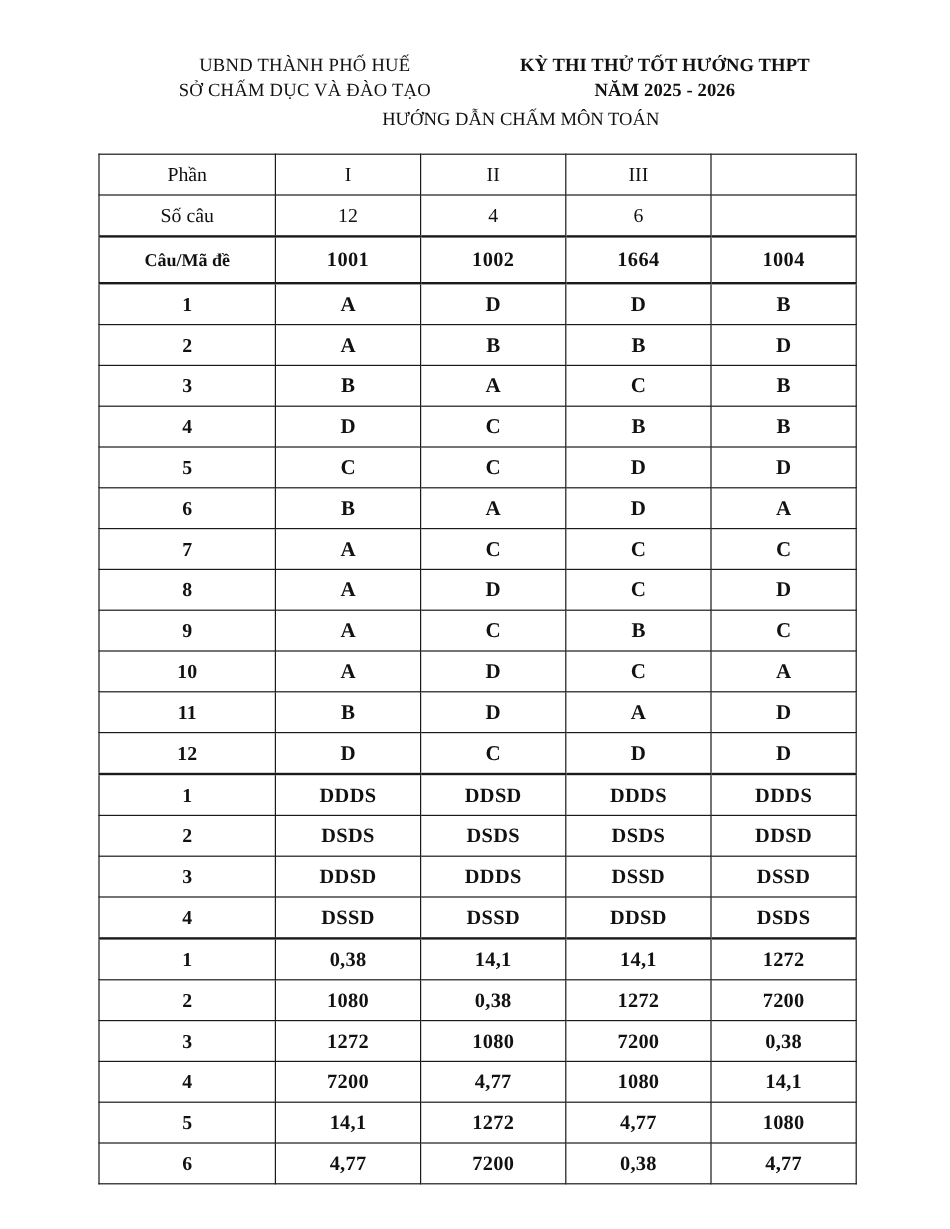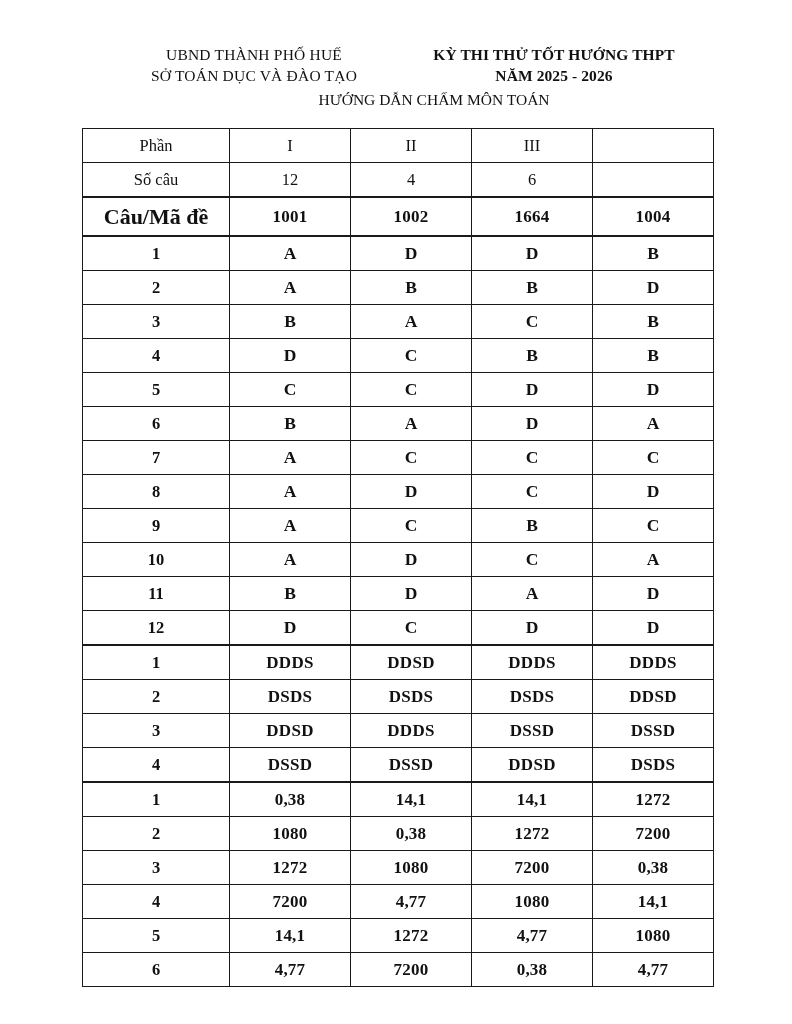--- a/index.html
+++ b/index.html
@@ -80,40 +80,40 @@
   td.col-label { width: 146px; }
   td.col-code  { width: 120px; }
 
   
   td.blank-cell {
     border: none;
     background: #ffffff;
   }
 
   .r-label     { font-size: 16.5px; }
-  .r-label-b   { font-size: 22px; font-weight: bold; }
+  .r-label-b   { font-size: 15px; font-weight: bold; }
   .r-roman     { font-size: 16.5px; }
   .r-code      { font-size: 17px; font-weight: bold; letter-spacing: 0.3px; }
   .r-num       { font-size: 16.5px; font-weight: bold; }
   .r-ans       { font-size: 17.5px; font-weight: bold; }
   .r-str       { font-size: 17px; font-weight: bold; letter-spacing: 0.3px; }
   .r-val       { font-size: 17px; font-weight: bold; letter-spacing: 0.2px; }
 
   
   tr.block-start > td { border-top-width: 2.6px; }
   tr.header-code > td { height: 37px; border-top-width: 2.4px; border-bottom-width: 2.4px; }
 </style>
 </head>
 <body>
 
 <div id="doc-header">
   <div class="header-row">
     <div class="header-col-left">
       <div class="hline">UBND THÀNH PHỐ HUẾ</div>
-      <div class="hline">SỞ TOÁN DỤC VÀ ĐÀO TẠO</div>
+      <div class="hline">SỞ CHẤM DỤC VÀ ĐÀO TẠO</div>
     </div>
     <div class="header-col-right">
       <div class="hline bold">KỲ THI THỬ TỐT HƯỚNG THPT</div>
       <div class="hline bold">NĂM 2025 - 2026</div>
     </div>
   </div>
   <div class="header-sub">HƯỚNG DẪN CHẤM MÔN TOÁN</div>
 </div>
 
 <div id="answer-table-wrap">

